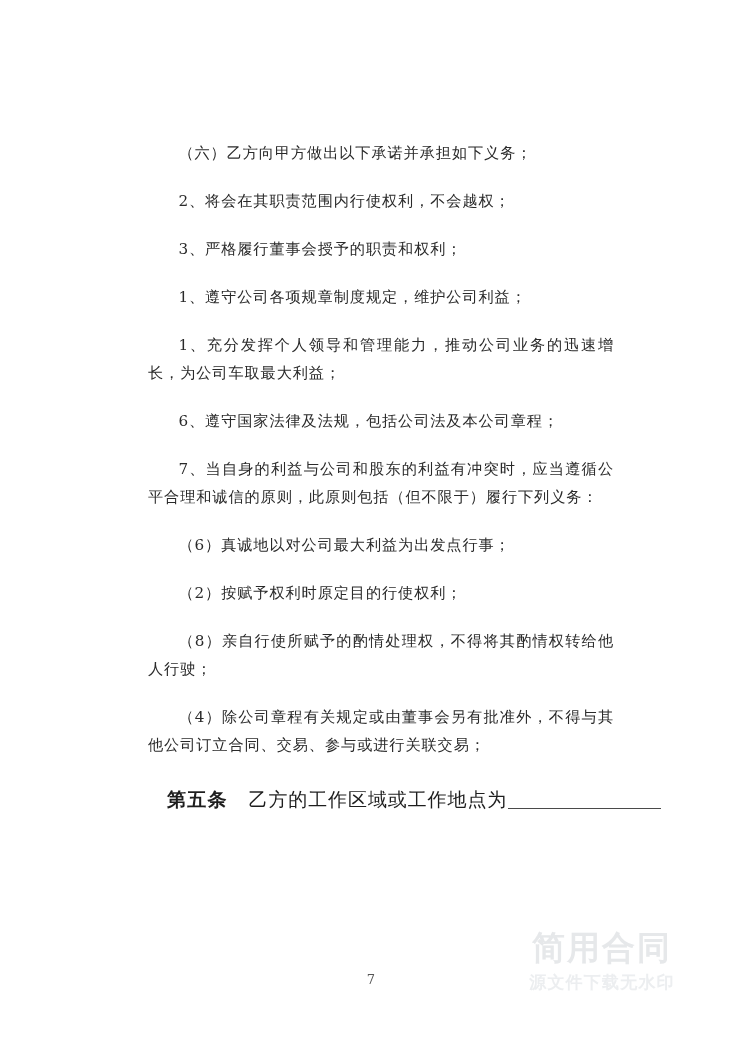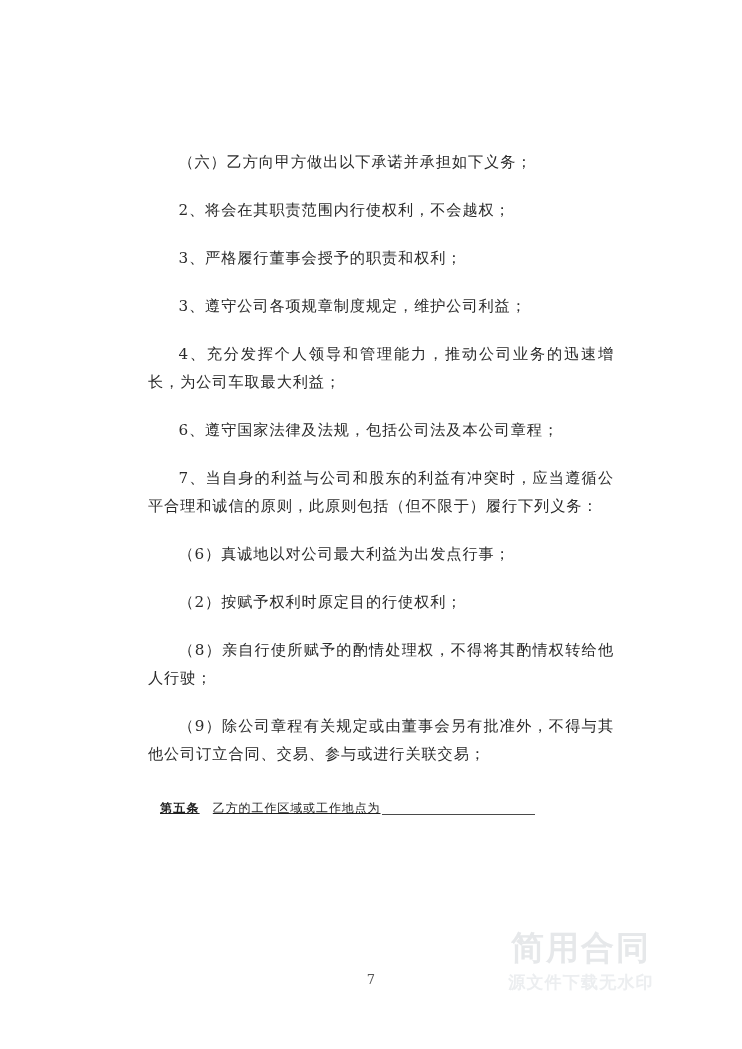--- a/index.html
+++ b/index.html
@@ -16,21 +16,21 @@
     position: relative;
     width: 742px;
     height: 1049px;
     background: #ffffff;
     overflow: hidden;
   }
 
   
   .watermark {
     position: absolute;
-    right: 61px;
+    right: 40px;
     bottom: 54px;
     width: 200px;
     text-align: center;
     user-select: none;
     pointer-events: none;
     z-index: 0;
   }
   .watermark-main {
     font-family: "DejaVu Sans", "Liberation Sans", sans-serif;
     font-size: 33px;
@@ -48,49 +48,48 @@
     color: #eceef0;
     line-height: 1.5;
     margin-top: 4px;
     white-space: nowrap;
   }
 
   
   .content {
     position: absolute;
     left: 148px;
-    top: 148px;
+    top: 139px;
     width: 466px;
     z-index: 2;
   }
 
   .para {
     font-size: 15.2px;
     line-height: 28px;
     color: #2a2a2a;
     text-align: justify;
     text-justify: inter-ideograph;
     letter-spacing: 0.9px;
     margin: 0 0 20px 0;
     text-indent: 2em;
     font-family: "DejaVu Serif", "Liberation Serif", serif;
   }
   .para:last-child { margin-bottom: 0; }
 
   
   .clause-line {
-    font-size: 12px;
+    font-size: 19px;
     line-height: 28px;
     color: #1e1e1e;
     letter-spacing: 0.9px;
     margin: 26px 0 0 0;
     text-indent: 1em;
     white-space: nowrap;
     font-family: "DejaVu Serif", "Liberation Serif", serif;
-    text-decoration: underline;
   }
   .clause-label {
     font-weight: bold;
     letter-spacing: 1.2px;
   }
   .clause-gap { display: inline-block; width: 1.1em; }
   .clause-blank {
     display: inline-block;
     width: 153px;
     border-bottom: 1.4px solid #4a4a4a;
@@ -119,28 +118,28 @@
   <div class="watermark">
     <div class="watermark-main">简用合同</div>
     <div class="watermark-sub">源文件下载无水印</div>
   </div>
 
   <div class="content">
 
     <p class="para">（六）乙方向甲方做出以下承诺并承担如下义务；</p>
     <p class="para">2、将会在其职责范围内行使权利，不会越权；</p>
     <p class="para">3、严格履行董事会授予的职责和权利；</p>
-    <p class="para">3、遵守公司各项规章制度规定，维护公司利益；</p>
-    <p class="para">4、充分发挥个人领导和管理能力，推动公司业务的迅速增长，为公司车取最大利益；</p>
+    <p class="para">1、遵守公司各项规章制度规定，维护公司利益；</p>
+    <p class="para">1、充分发挥个人领导和管理能力，推动公司业务的迅速增长，为公司车取最大利益；</p>
     <p class="para">6、遵守国家法律及法规，包括公司法及本公司章程；</p>
     <p class="para">7、当自身的利益与公司和股东的利益有冲突时，应当遵循公平合理和诚信的原则，此原则包括（但不限于）履行下列义务：</p>
     <p class="para">（6）真诚地以对公司最大利益为出发点行事；</p>
     <p class="para">（2）按赋予权利时原定目的行使权利；</p>
     <p class="para">（8）亲自行使所赋予的酌情处理权，不得将其酌情权转给他人行驶；</p>
-    <p class="para">（9）除公司章程有关规定或由董事会另有批准外，不得与其他公司订立合同、交易、参与或进行关联交易；</p>
+    <p class="para">（4）除公司章程有关规定或由董事会另有批准外，不得与其他公司订立合同、交易、参与或进行关联交易；</p>
 
     <p class="clause-line">
       <span class="clause-label">第五条</span><span class="clause-gap"></span><span>乙方的工作区域或工作地点为</span><span class="clause-blank"></span>
     </p>
 
   </div>
 
   <div class="page-number">7</div>
 
 </div>

